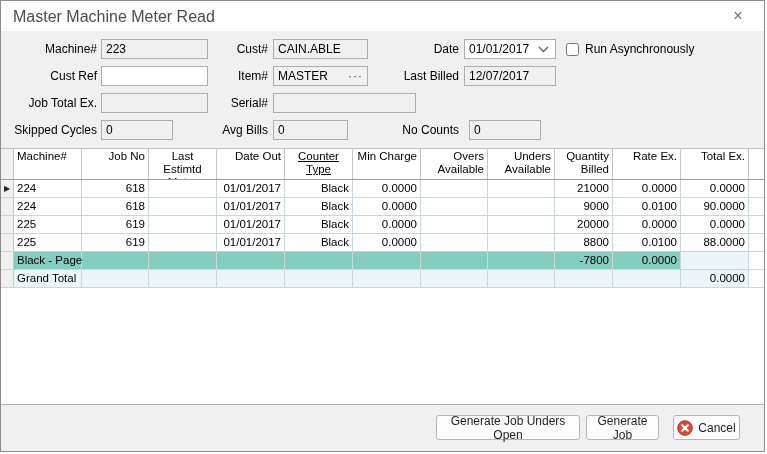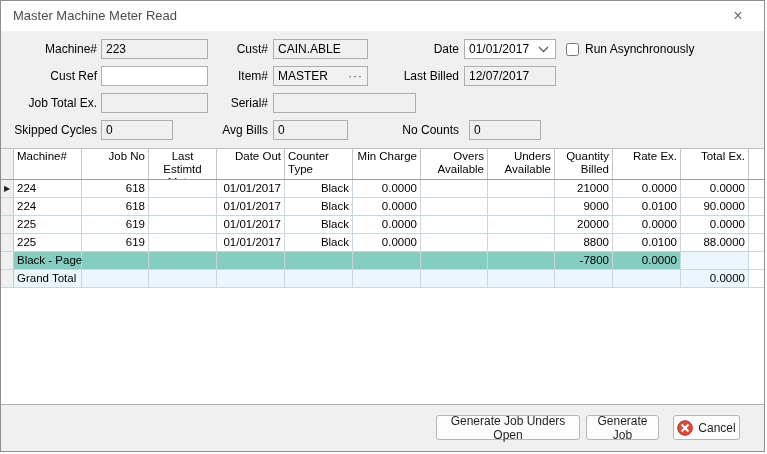--- a/index.html
+++ b/index.html
@@ -6,21 +6,21 @@
   html,body { margin:0; padding:0; background:#fff; }
   body { font-family:"Liberation Sans", sans-serif; }
 
   .window {
     position:relative; width:765px; height:452px;
     border:1px solid #8d8d8d; background:#fff; overflow:hidden;
   }
 
   
   .titlebar { position:absolute; top:0; left:0; right:0; height:30px; background:#fff; }
-  .title { position:absolute; left:12px; top:7px; font-size:13px; color:#4c4c4c; }
+  .title { position:absolute; left:12px; top:7px; font-size:16px; color:#4c4c4c; }
   .close-btn { position:absolute; right:12px; top:4px; width:28px; height:22px;
     text-align:center; line-height:22px; font-size:16px; color:#6e6e6e; cursor:default; }
 
   
   .form-area { position:absolute; top:30px; left:0; right:0; height:117px; background:#f0f0f0; }
   .fld-label { position:absolute; height:20px; line-height:20px; font-size:12px;
     color:#000; text-align:right; white-space:nowrap; }
   .txt { position:absolute; height:20px; border:1px solid #abadb3; background:#f0f0f0;
     font-family:"Liberation Sans",sans-serif; font-size:12px; color:#000; padding:0 4px; }
   .txt.editable { background:#fff; }
@@ -133,21 +133,21 @@
     <input class="txt r4" style="left: 468px; width: 72px;" readonly="" value="0">
   </div>
 
   <div class="grid-area">
     <div class="grid-header">
         <div class="gsel hsel"></div>
         <div class="ghc" style="width: 68px; text-align: left;">Machine#</div>
         <div class="ghc" style="width: 67px; text-align: right;">Job No</div>
         <div class="ghc" style="width: 68px; text-align: center;">Last Estimtd Meter Value</div>
         <div class="ghc" style="width: 68px; text-align: right;">Date Out</div>
-        <div class="ghc" style="width: 68px; text-align: left;">Counter Type</div>
+        <div class="ghc" style="width: 68px; text-align: center; text-decoration: underline;">Counter Type</div>
         <div class="ghc" style="width: 68px; text-align: right;">Min Charge</div>
         <div class="ghc" style="width: 67px; text-align: right;">Overs Available</div>
         <div class="ghc" style="width: 67px; text-align: right;">Unders Available</div>
         <div class="ghc" style="width: 58px; text-align: right;">Quantity Billed</div>
         <div class="ghc" style="width: 68px; text-align: right;">Rate Ex.</div>
         <div class="ghc" style="width: 68px; text-align: right;">Total Ex.</div>
       </div>
     <div>
         <div class="grow">
           <div class="gsel" style="text-align: center;">▶</div>

